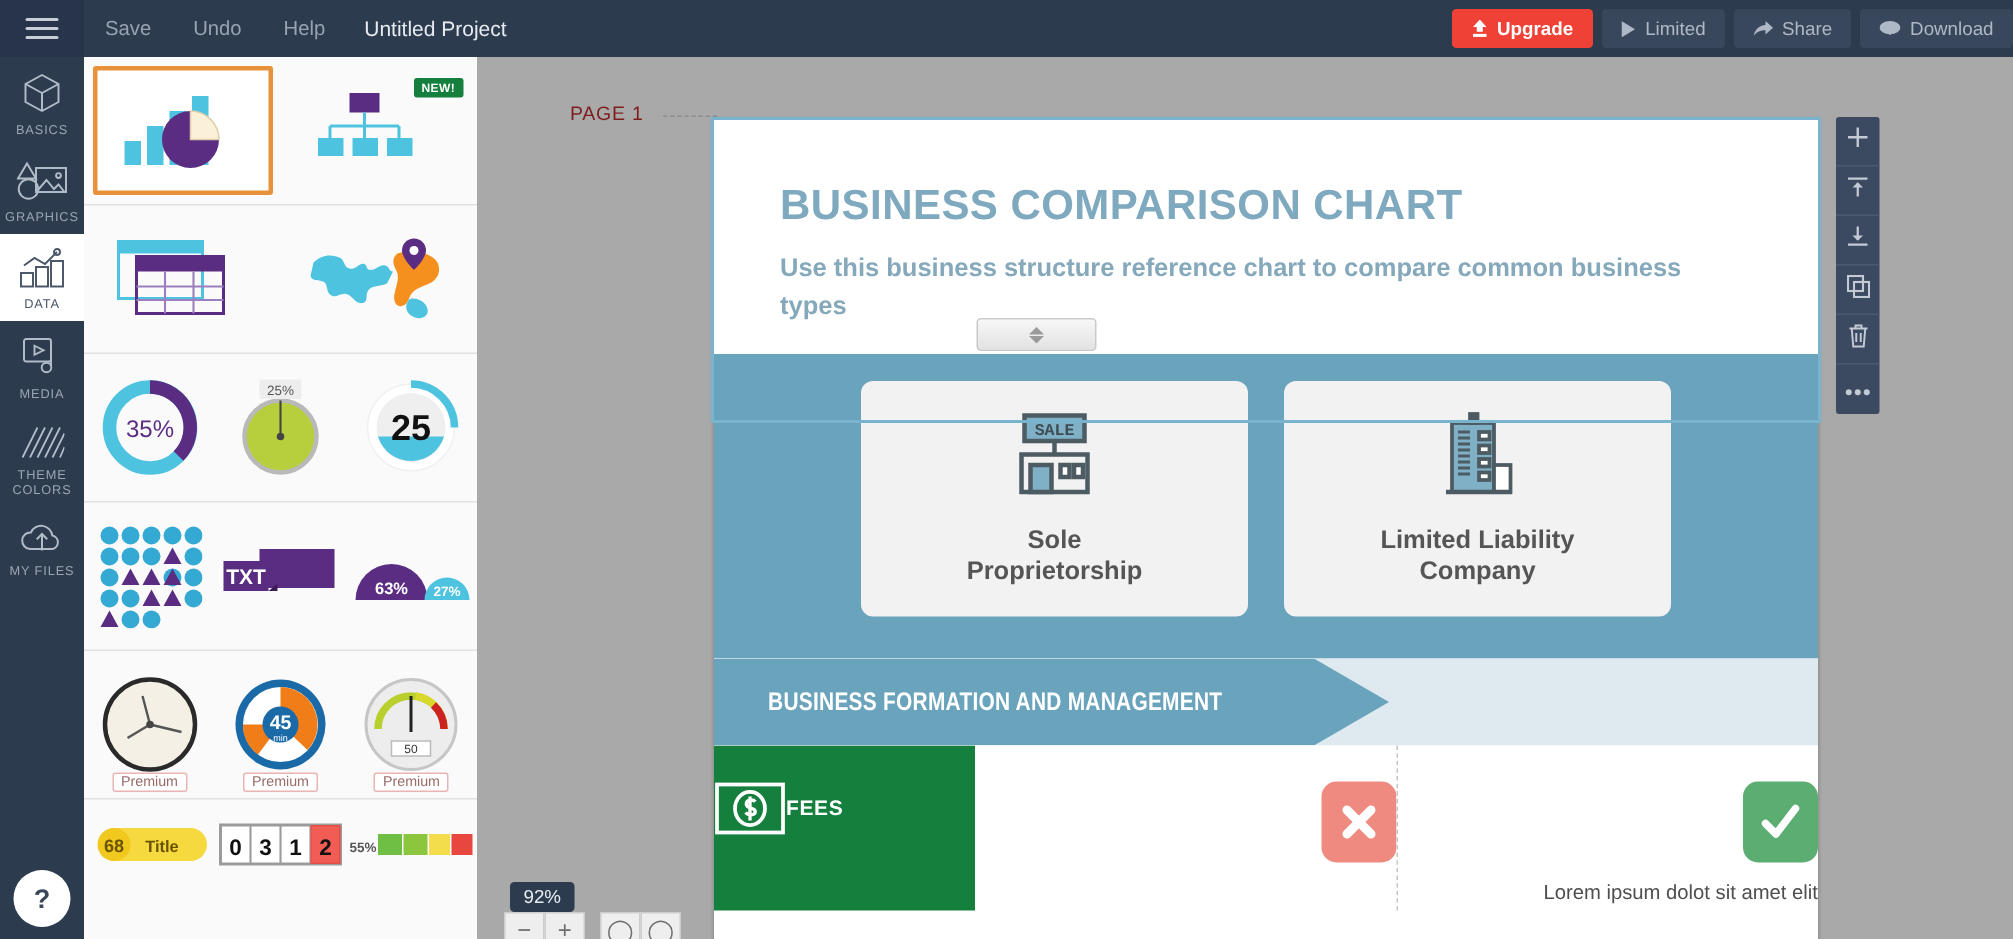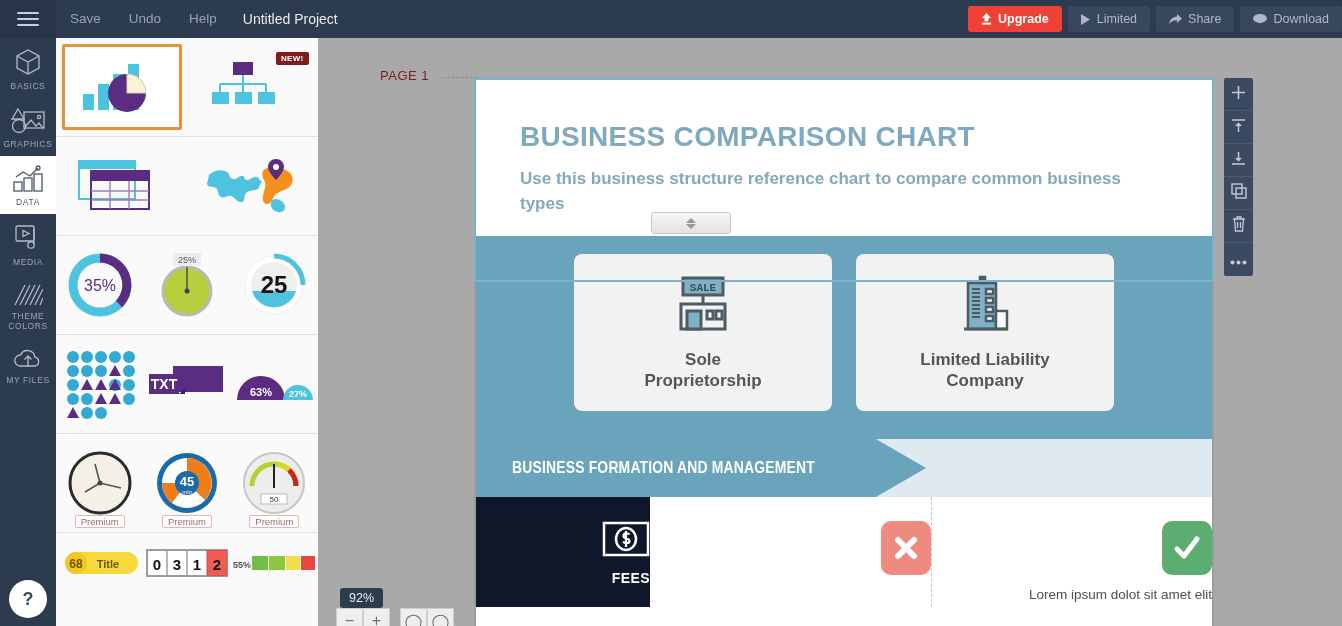--- a/index.html
+++ b/index.html
@@ -86,21 +86,21 @@
     display: flex; border-bottom: 1px solid #e1e1e1;
     padding: 6px 0 6px; justify-content: space-around; align-items: center;
   }
   .tmpl-row.nb { border-bottom: none; }
   .tmpl-cell {
     width: 120px; height: 86px; display: flex; align-items: center;
     justify-content: center; position: relative; cursor: pointer;
   }
   .tmpl-cell.selected { border: 3px solid #e8913b; border-radius: 2px; background:#fff;}
   .badge-new {
-    position: absolute; right: 4px; top: 8px; background: #7f1d1d;
+    position: absolute; right: 4px; top: 8px; background: #15803d;
     color: #fff; font-size: 8px; font-weight: bold; padding: 2px 5px;
     border-radius: 2px; letter-spacing: .3px;
   }
   .badge-premium {
     position: absolute; left: 50%; transform: translateX(-50%);
     bottom: -2px; font-size: 9.5px; color: #9a6b6b;
     background: #fff; border: 1px solid #e8b4b4; padding: 0 5px;
     border-radius: 2px; white-space: nowrap;
   }
 
@@ -164,22 +164,22 @@
     display: flex; align-items: center;
   }
   .arrow-text {
     color: #fff; font-size: 17px; font-weight: bold; letter-spacing: .2px;
     padding-left: 44px; transform: scaleX(.82); transform-origin: left center;
     white-space: nowrap;
   }
 
   .fee-row { display: flex; height: 110px; }
   .fee-left {
-    width: 174px; background: #0f172a; display: flex; flex-direction: column;
-    align-items: flex-end; padding-top: 24px;
+    width: 174px; background: #15803d; display: flex; 
+    align-items: flex-start; padding-top: 24px;
   }
   .fee-left-label {
     color: #fff; font-size: 14px; font-weight: bold; margin-top: 9px; letter-spacing: .4px;
   }
   .fee-cell {
     flex: 1; background: #fff; display: flex; flex-direction: column;
     align-items: flex-end; padding-top: 24px; position: relative;
   }
   .fee-cell + .fee-cell { border-left: 1px dashed #c4c4c4; }
   .xbox {

